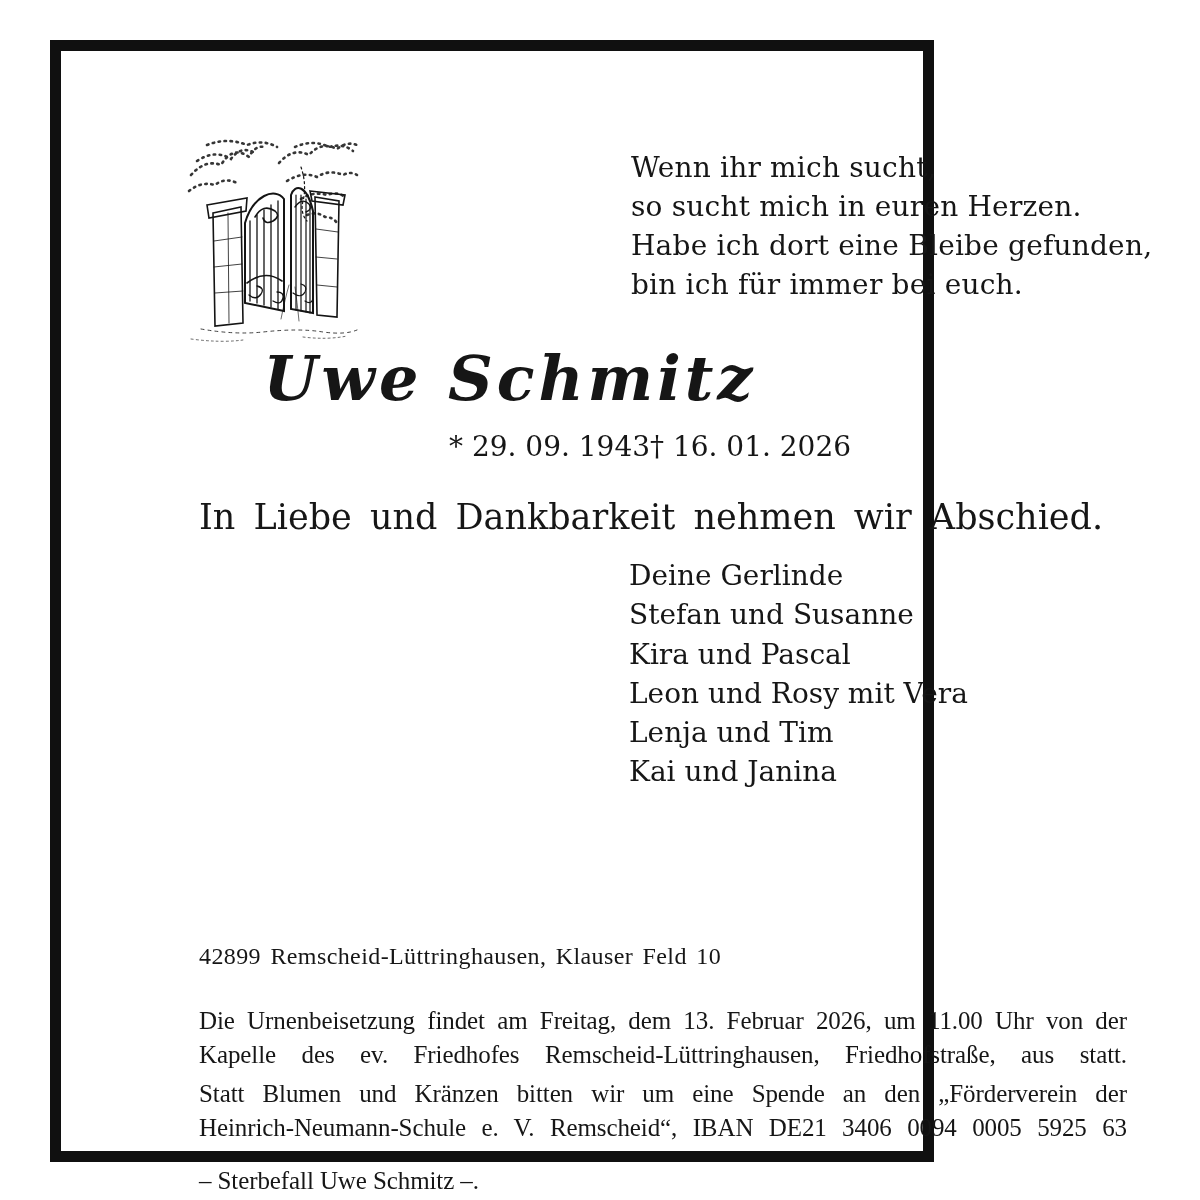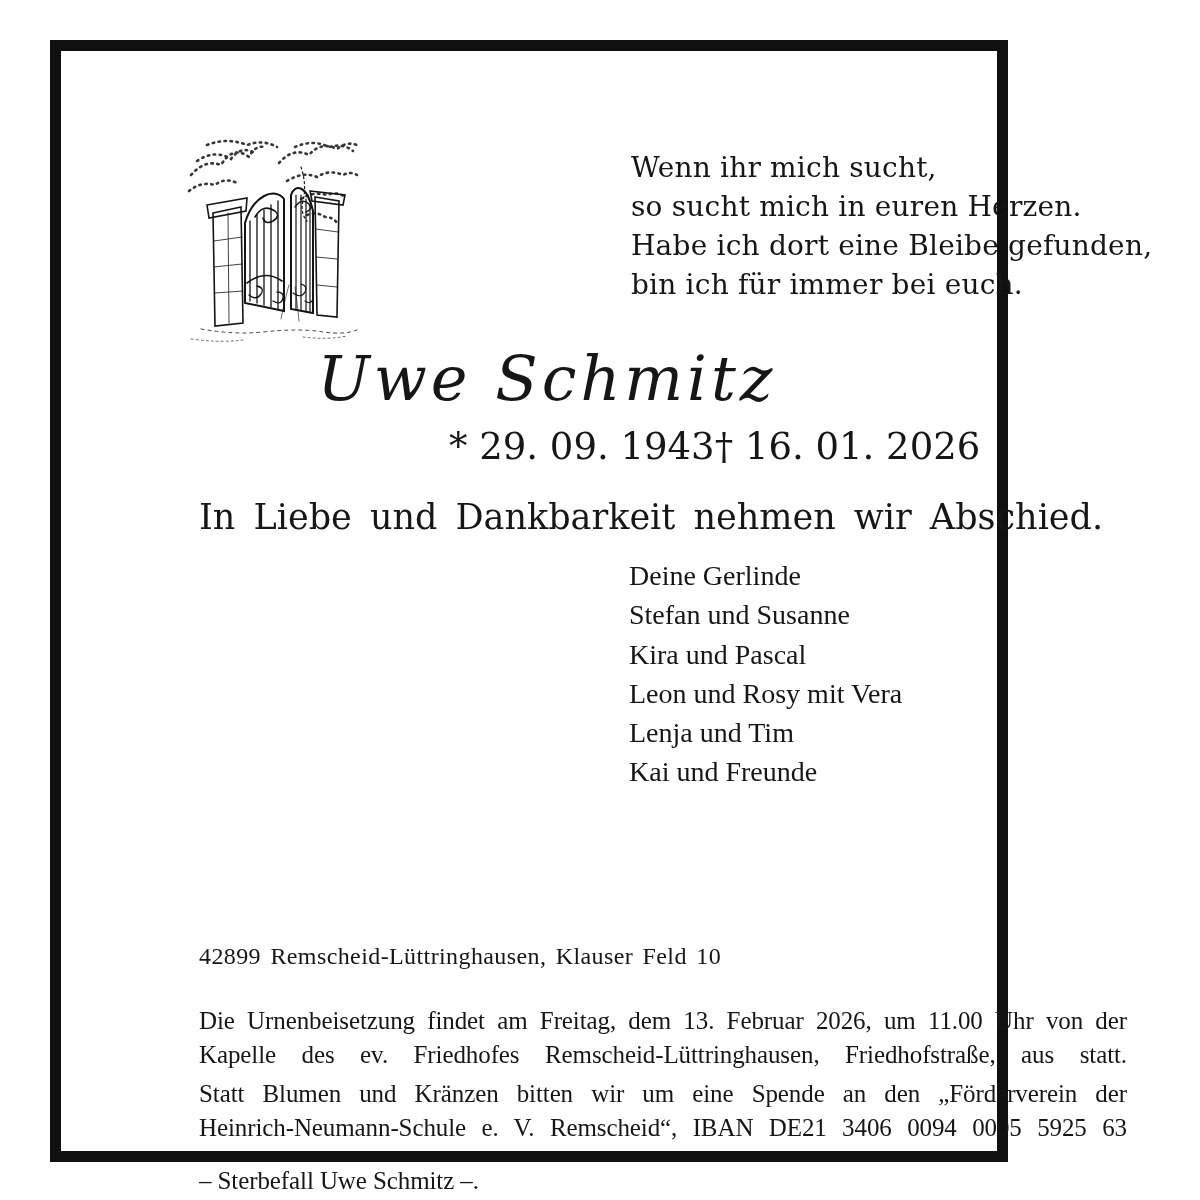--- a/index.html
+++ b/index.html
@@ -13,21 +13,21 @@
     height: 1200px;
     background: #ffffff;
     color: #161616;
     font-family: "DejaVu Serif", serif;
     overflow: hidden;
   }
   .frame {
     position: absolute;
     left: 50px;
     top: 40px;
-    width: 958px;
+    width: 884px;
     height: 1122px;
     box-sizing: border-box;
     border: 11px solid #101010;
     background: #ffffff;
   }
   .gate {
     position: absolute;
     left: 122px;
     top: 82px;
     width: 180px;
@@ -48,28 +48,29 @@
     top: 292px;
     width: 100%;
     padding-left: 36px;
     box-sizing: border-box;
     text-align: center;
     font-family: "DejaVu Serif", serif;
     font-style: italic;
     font-size: 62px;
     letter-spacing: 4px;
     line-height: 72px;
+    font-weight: bold;
   }
   .dates {
     position: absolute;
     left: 388px;
     top: 378px;
     width: 452px;
     display: flex;
-    font-size: 37px;
+    font-size: 28px;
     line-height: 36px;
     white-space: nowrap;
   }
   .farewell {
     position: absolute;
     left: 138px;
     top: 448px;
     font-size: 35px;
     line-height: 36px;
     word-spacing: 7px;
@@ -77,21 +78,20 @@
   }
   .mourners {
     position: absolute;
     left: 568px;
     top: 505px;
     font-size: 28px;
   }
   .mourners div {
     line-height: 39.3px;
     white-space: nowrap;
-    font-family: Liberation Serif, serif;
   }
   .address {
     position: absolute;
     left: 138px;
     top: 886px;
     font-family: "Liberation Serif", serif;
     font-size: 24px;
     line-height: 38px;
     word-spacing: 3px;
     letter-spacing: 0.4px;
@@ -178,21 +178,21 @@
     </div>
 
     <div class="farewell">In Liebe und Dankbarkeit nehmen wir Abschied.</div>
 
     <div class="mourners">
         <div>Deine Gerlinde</div>
         <div>Stefan und Susanne</div>
         <div>Kira und Pascal</div>
         <div>Leon und Rosy mit Vera</div>
         <div>Lenja und Tim</div>
-        <div>Kai und Freunde</div>
+        <div>Kai und Janina</div>
       </div>
 
     <div class="address">42899 Remscheid-Lüttringhausen, Klauser Feld 10</div>
 
     <div class="para para-funeral">
         <div>Die Urnenbeisetzung findet am Freitag, dem 13. Februar 2026, um 11.00 Uhr von der</div>
         <div>Kapelle des ev. Friedhofes Remscheid-Lüttringhausen, Friedhofstraße, aus statt.</div>
       </div>
 
     <div class="para para-donation">

